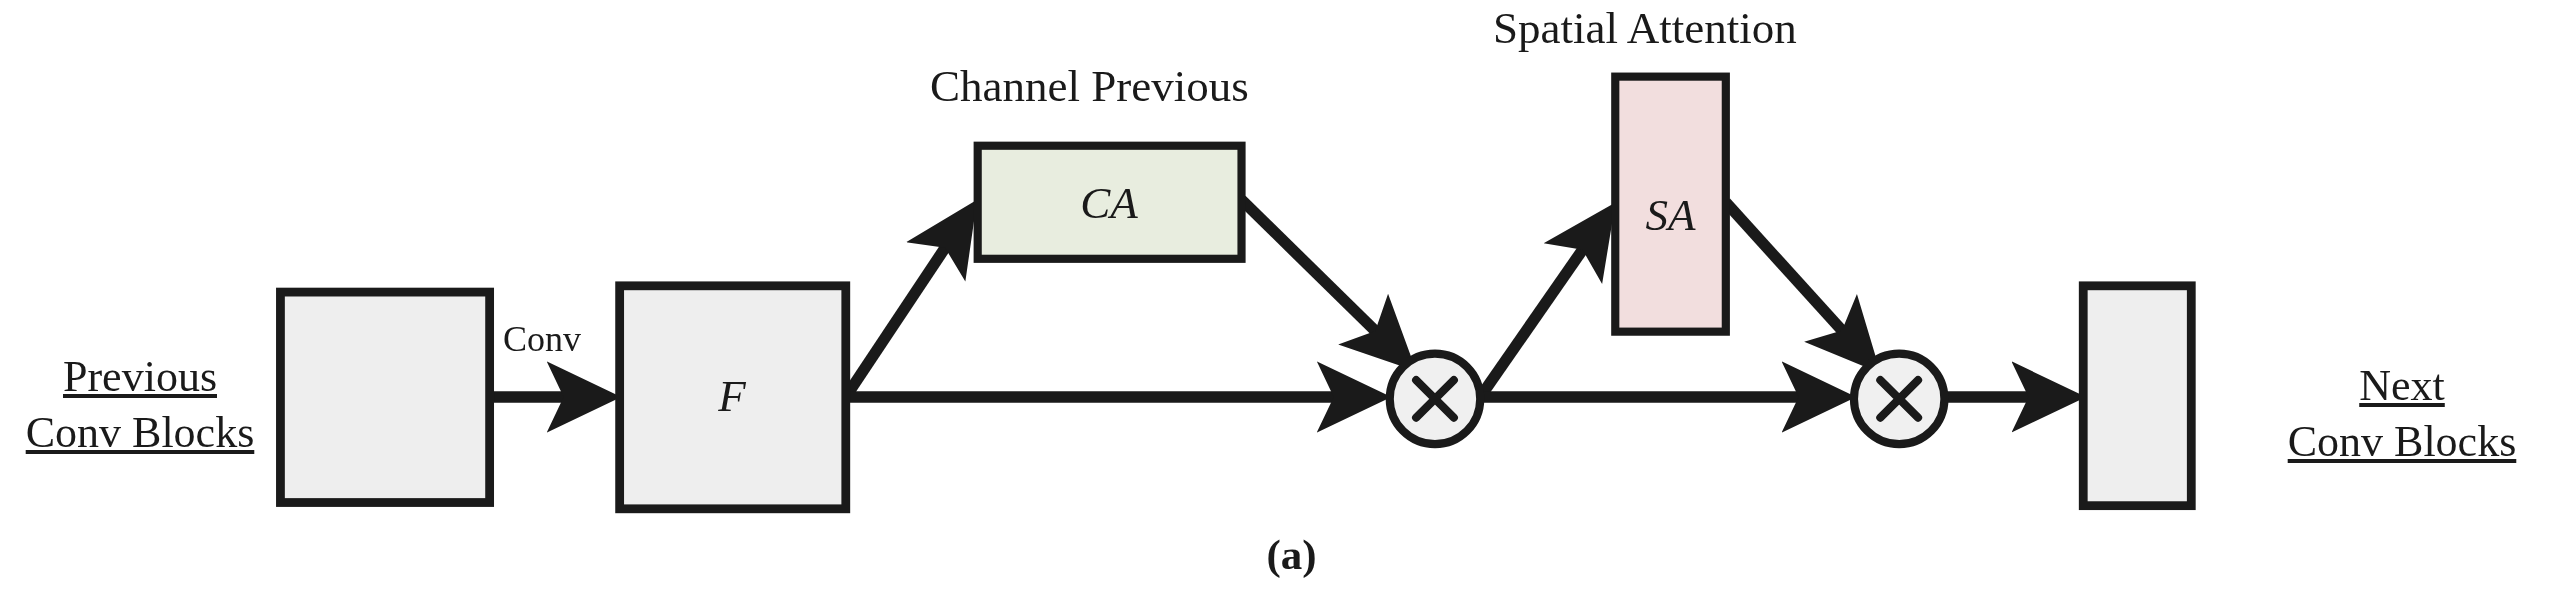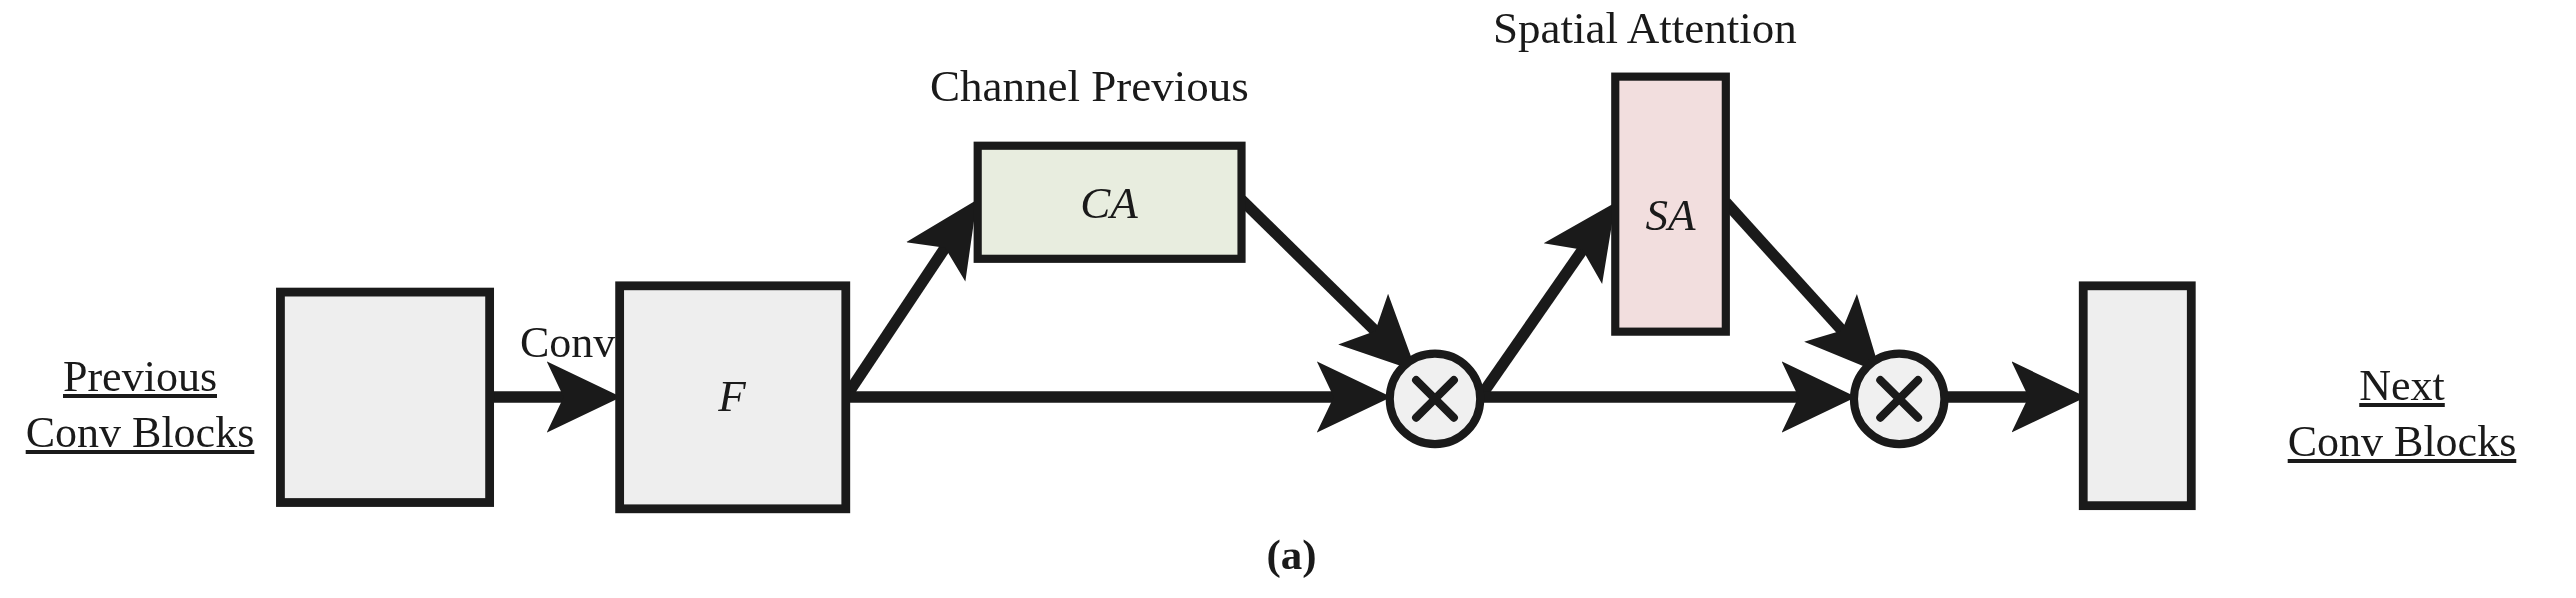--- a/index.html
+++ b/index.html
@@ -98,21 +98,21 @@
       <circle cx="3022" cy="635" r="72" fill="#f0f0f0" stroke="#1a1a1a" stroke-width="13"></circle>
       <path d="M 2992 605 L 3052 665 M 3052 605 L 2992 665" stroke="#1a1a1a" stroke-width="13" stroke-linecap="round" fill="none"></path>
     </g>
 
     <rect x="3315" y="455" width="172" height="350" fill="#eeeeee" stroke="#1a1a1a" stroke-width="14"></rect>
   </svg>
 
   <div class="txt side-label" style="left:0px; top:349px; width:280px;">Previous
 Conv Blocks</div>
 
-  <div class="txt" style="left:503px; top:321px; font-size:44px;margin-left:17px;">Conv</div>
+  <div class="txt" style="left:503px; top:321px; font-size:36px;">Conv</div>
 
   <div class="txt box-label" style="left:619px; top:374px; width:226px;">F</div>
 
   <div class="txt section-title" style="left:930px; top:64px; width:358px;">Channel Previous</div>
 
   <div class="txt box-label" style="left:977px; top:181px; width:264px;">CA</div>
 
   <div class="txt section-title" style="left:1493px; top:6.3px; width:358px;">Spatial Attention</div>
 
   <div class="txt box-label" style="left:1612px; top:176px; width:117px;margin-top:17px;">SA</div>

